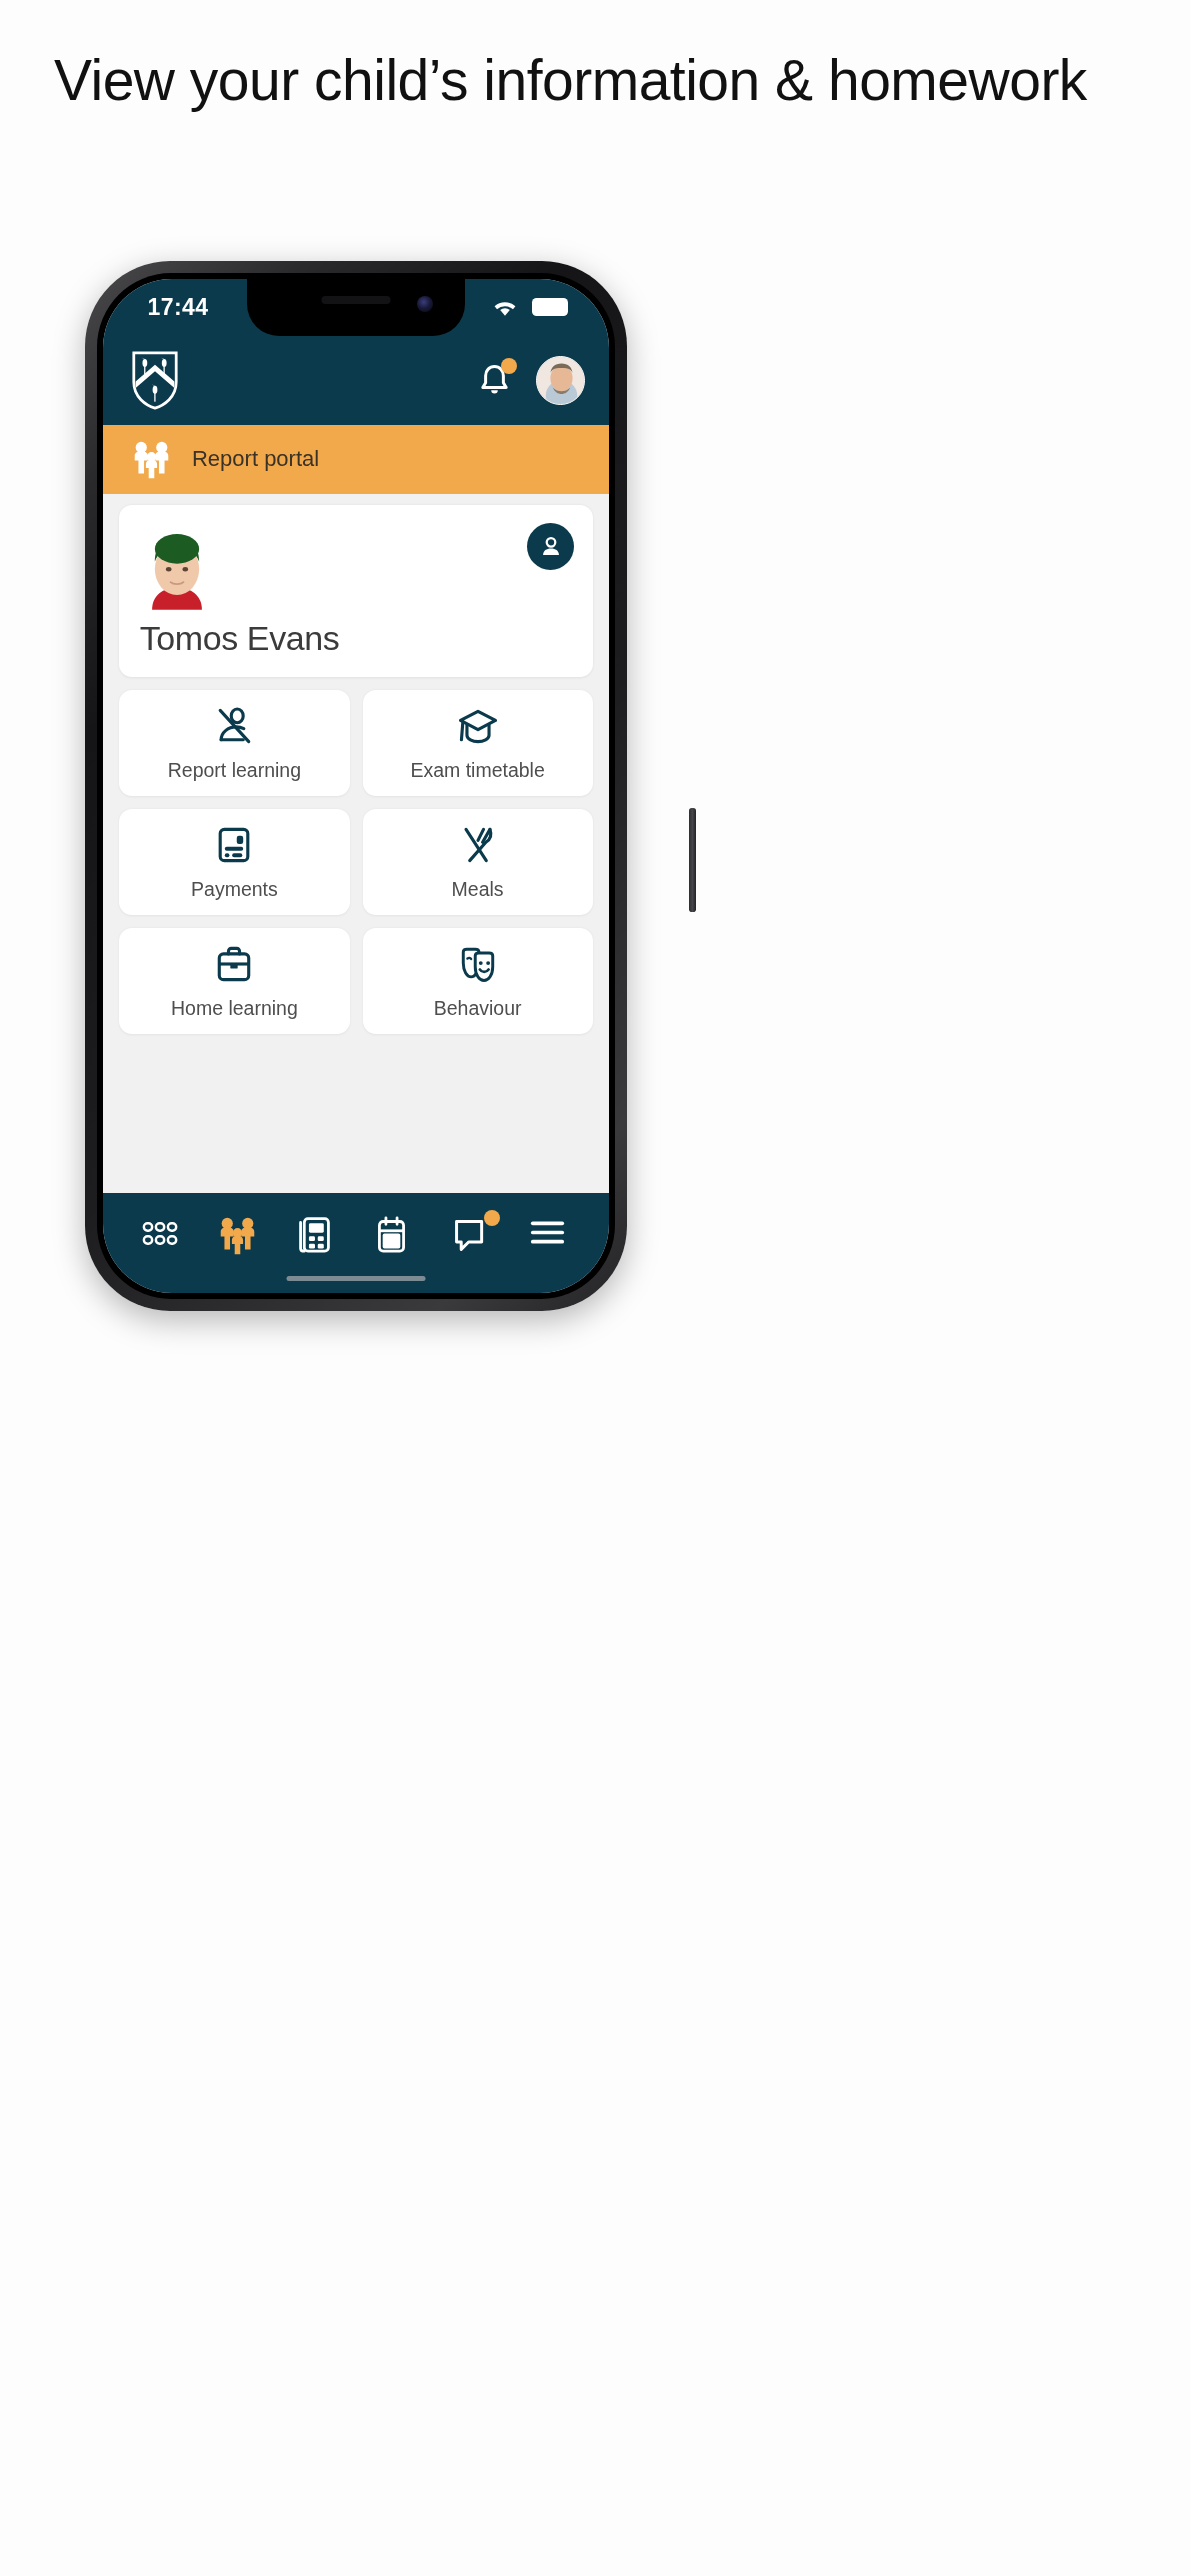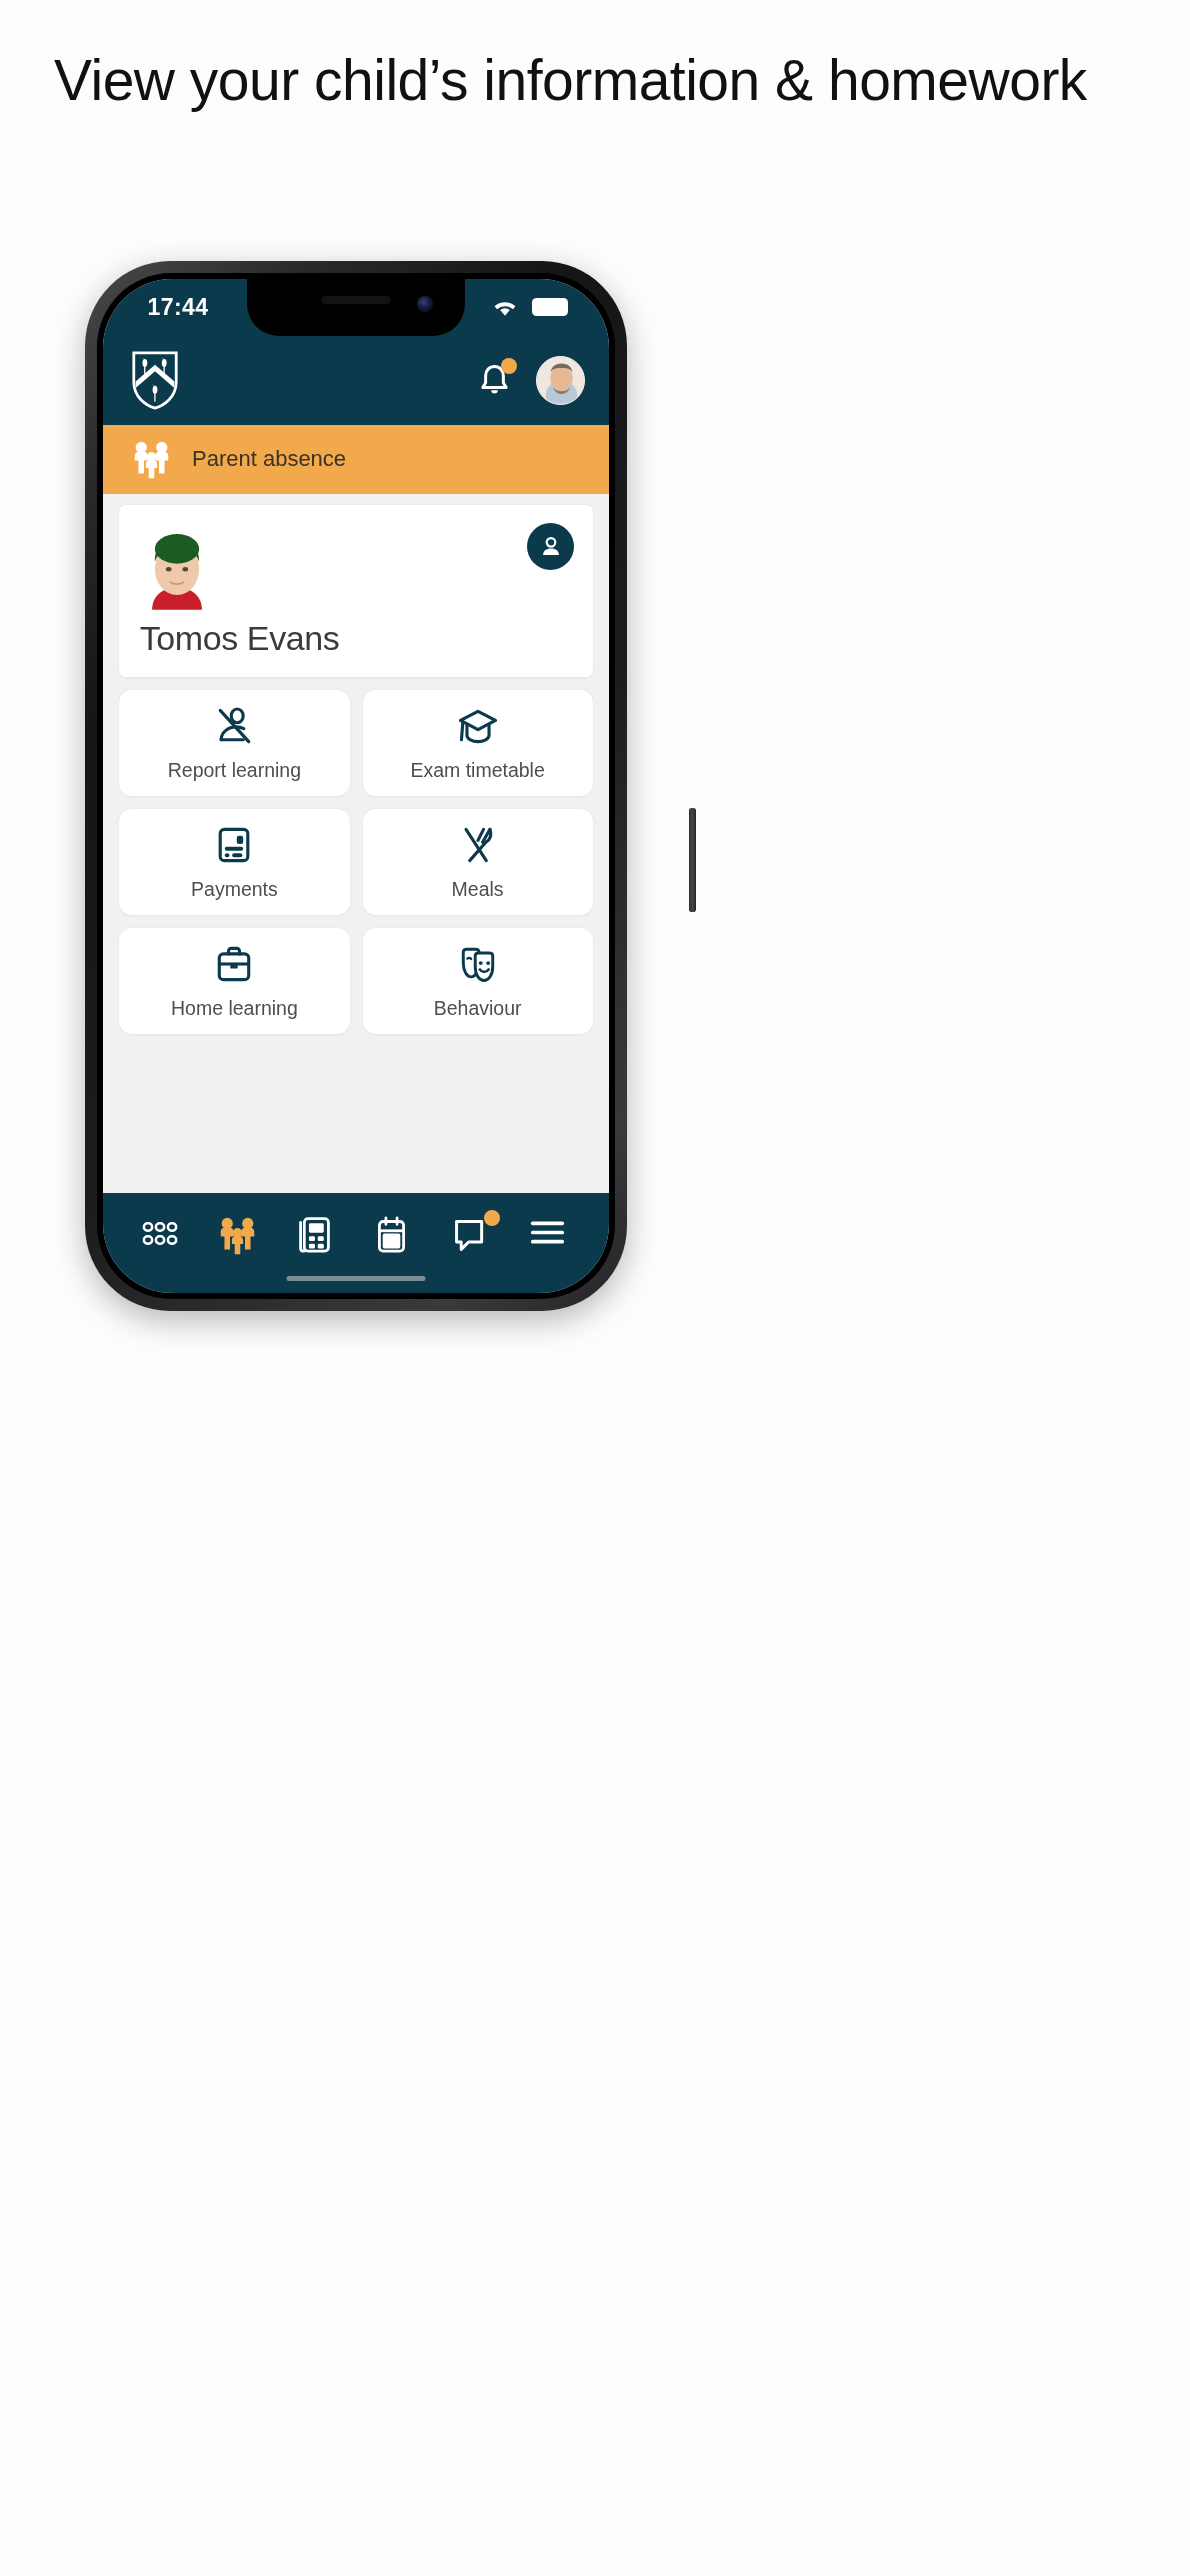--- a/index.html
+++ b/index.html
@@ -117,21 +117,21 @@
 
   
   .content {
     background: #f1f1f1;
     padding: 11px 16.7px 0 16.7px;
     height: 686px;
     position: relative;
   }
 
   .student-card {
-    background: #fff; border-radius: 7px;
+    background: #fff; border-radius: 13px;
     height: 172px; padding: 16.7px 20.4px;
     position: relative;
     box-shadow: 0 0.9px 2.8px rgba(0,0,0,.07);
   }
   .student-photo {
     position: absolute; left: 22px; top: 16.7px;
     width: 72px; height: 89px; overflow: hidden;
   }
   .student-name {
     position: absolute; left: 20.4px; bottom: 18.5px;
@@ -252,21 +252,21 @@
 
       <div class="portal-bar">
         <svg width="41" height="41" viewBox="0 0 44 44">
           <circle cx="11" cy="9" r="6" fill="#fff"></circle>
           <path d="M4 18c0-3 3-5 7-5s7 2 7 5v5h-4v14h-6V23H4z" fill="#fff"></path>
           <circle cx="33" cy="9" r="6" fill="#fff"></circle>
           <path d="M26 18c0-3 3-5 7-5s7 2 7 5v5h-4v14h-6V23h-4z" fill="#fff"></path>
           <circle cx="22" cy="19" r="5" fill="#fff"></circle>
           <path d="M16 27c0-3 2.5-5 6-5s6 2 6 5v4h-3v11h-6V31h-3z" fill="#fff"></path>
         </svg>
-        <span class="portal-label">Parent absence</span>
+        <span class="portal-label">Report portal</span>
       </div>
 
       <div class="content">
 
         <div class="student-card">
           <div class="student-photo">
             <svg viewBox="0 0 78 96" width="72" height="89">
               <rect width="78" height="96" fill="#ffffff"></rect>
               <path d="M12 96c0-16 12-24 27-24s27 8 27 24z" fill="#c8202b"></path>
               <ellipse cx="39" cy="52" rx="24" ry="28" fill="#f0c9ab"></ellipse>

